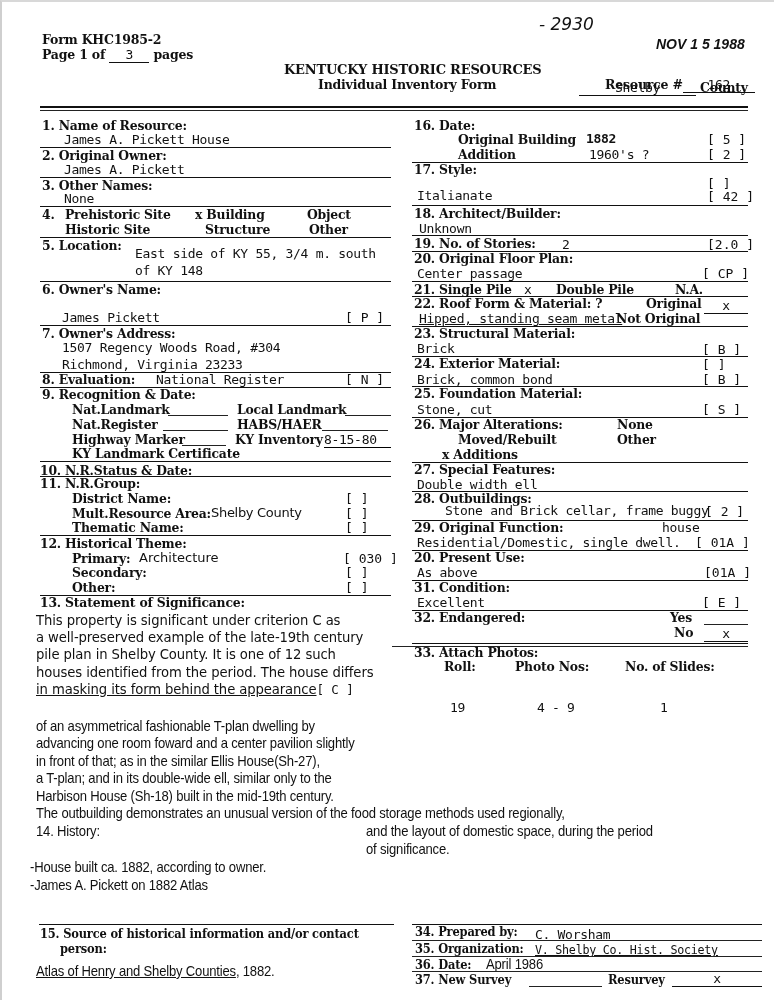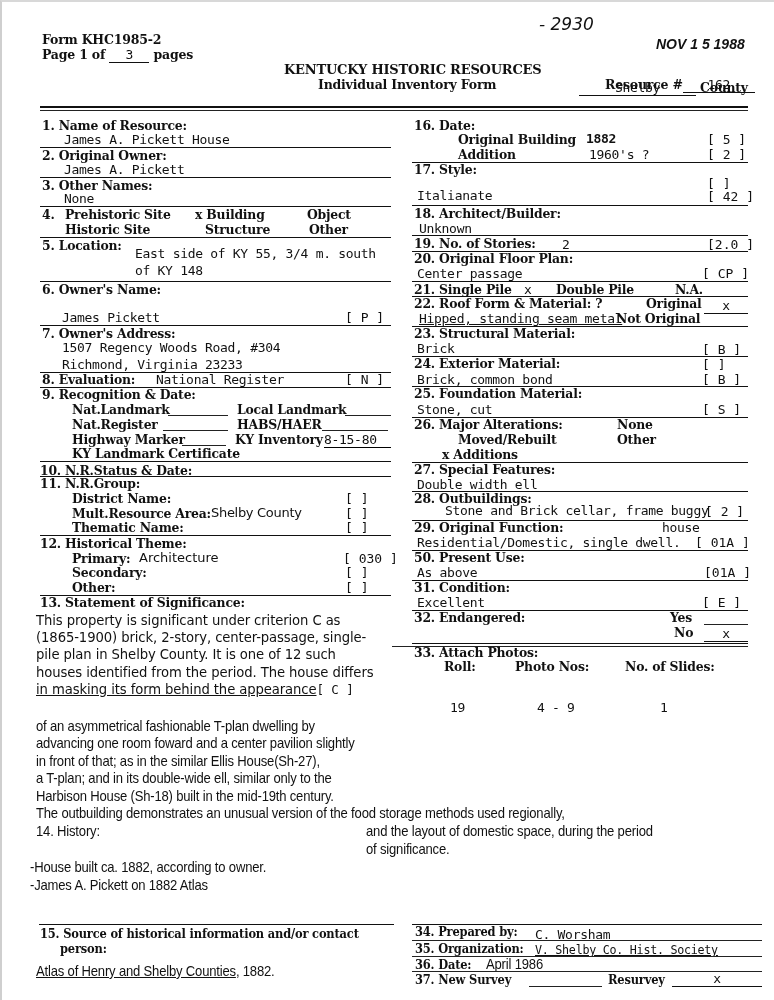--- a/index.html
+++ b/index.html
@@ -118,21 +118,21 @@
   <div class="abs box" style="left:341px;top:549px;">[ 030 ]</div>
   <div class="abs bold" style="left:70px;top:563px;">Secondary:</div>
   <div class="abs box" style="left:343px;top:563px;">[      ]</div>
   <div class="abs bold" style="left:70px;top:578px;">Other:</div>
   <div class="abs box" style="left:343px;top:578px;">[      ]</div>
   <div class="rule" style="left:38px;top:593px;width:351px;"></div>
 
   <div class="abs bold" style="left:38px;top:593px;">13. Statement of Significance:</div>
   <div class="abs" style="left:34px;top:610px;font-family:'DejaVu Sans', sans-serif;font-size:13.2px;line-height:17.2px;letter-spacing:-0.1px;">
     <div>This property is significant under criterion C as</div>
-    <div>(1865-1900) brick, 2-story, center-passage, single-</div>
+    <div>a well-preserved example of the late-19th century</div>
     <div>pile plan in Shelby County. It is one of 12 such</div>
     <div>houses identified from the period. The house differs</div>
     <div><span style="text-decoration:underline;">in masking its form behind the appearance</span><span class="box" style="font-size:12.5px;">[  C  ]</span></div>
   </div>
   <div class="abs cond" style="left:34px;top:716px;line-height:17.4px;">
     <div>of an  asymmetrical  fashionable T-plan dwelling by</div>
     <div>advancing one room foward and a center pavilion slightly</div>
     <div>in front of that; as in the similar Ellis House(Sh-27),</div>
     <div>a T-plan; and in its double-wide ell, similar only to the</div>
     <div>Harbison House (Sh-18) built in the mid-19th century.</div>
@@ -222,21 +222,21 @@
   <div class="abs type" style="left:443px;top:501px;">Stone and Brick cellar, frame buggy</div>
   <div class="abs box" style="left:703px;top:502px;">[  2 ]</div>
   <div class="rule" style="left:410px;top:518px;width:336px;"></div>
 
   <div class="abs bold" style="left:412px;top:518px;">29.  Original Function:</div>
   <div class="abs type" style="left:660px;top:518px;">house</div>
   <div class="abs type" style="left:415px;top:533px;">Residential/Domestic, single dwell.</div>
   <div class="abs box" style="left:693px;top:533px;">[ 01A ]</div>
   <div class="rule" style="left:410px;top:548px;width:336px;"></div>
 
-  <div class="abs bold" style="left:412px;top:548px;">50.  Present Use:</div>
+  <div class="abs bold" style="left:412px;top:548px;">20.  Present Use:</div>
   <div class="abs type" style="left:415px;top:563px;">As above</div>
   <div class="abs box" style="left:702px;top:563px;">[01A ]</div>
   <div class="rule" style="left:410px;top:578px;width:336px;"></div>
 
   <div class="abs bold" style="left:412px;top:578px;">31.  Condition:</div>
   <div class="abs type" style="left:415px;top:593px;">Excellent</div>
   <div class="abs box" style="left:700px;top:593px;">[ E  ]</div>
   <div class="rule" style="left:410px;top:608px;width:336px;"></div>
 
   <div class="abs bold" style="left:412px;top:608px;">32.  Endangered:</div>

